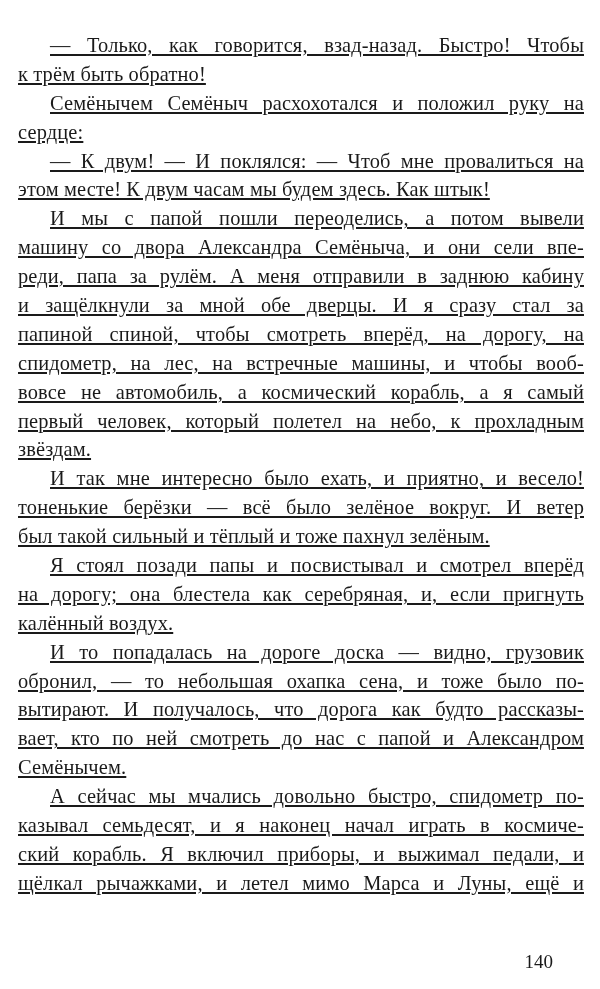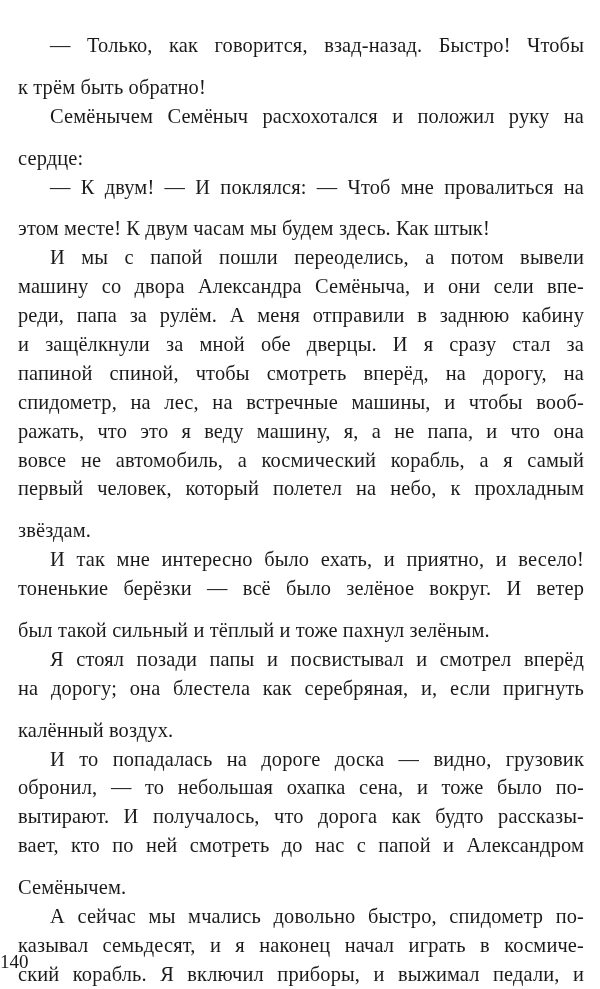--- a/index.html
+++ b/index.html
@@ -5,48 +5,47 @@
   html, body { margin: 0; padding: 0; background: #ffffff; }
   body { width: 600px; height: 989px; position: relative; overflow: hidden; }
   .page {
     position: absolute; left: 18px; top: 31px; width: 566px;
     font-family: "Liberation Serif", "DejaVu Serif", serif;
     font-size: 20.4px; line-height: 28.9px; color: #1a1a1a;
     letter-spacing: 0.15px;
   }
   .line {
     display: block; white-space: nowrap; text-align: justify;
-    text-align-last: justify; height: 28.9px;
+    text-align-last: justify; height: 28.9px; text-decoration: underline;
   }
   .line.indent { padding-left: 32px; }
-  .line.last { text-align-last: left; margin-top: 13px; }
+  .line.last { text-align-last: left; }
   .page-number {
     position: absolute; left: 0; width: 553px; top: 951px;
-    text-align: left;
+    text-align: right;
     font-family: "Liberation Serif", "DejaVu Serif", serif;
     font-size: 19px; color: #1a1a1a;
   }
 </style>
 </head>
 <body>
 
 <div class="page" id="page-text">
     <span class="line indent">— Только, как говорится, взад-назад. Быстро! Чтобы</span>
     <span class="line last">к трём быть обратно!</span>
     <span class="line indent">Семёнычем Семёныч расхохотался и положил руку на</span>
     <span class="line last">сердце:</span>
     <span class="line indent">— К двум! — И поклялся: — Чтоб мне провалиться на</span>
     <span class="line last">этом месте! К двум часам мы будем здесь. Как штык!</span>
     <span class="line indent">И мы с папой пошли переоделись, а потом вывели</span>
     <span class="line">машину со двора Александра Семёныча, и они сели впе-</span>
     <span class="line">реди, папа за рулём. А меня отправили в заднюю кабину</span>
     <span class="line">и защёлкнули за мной обе дверцы. И я сразу стал за</span>
     <span class="line">папиной спиной, чтобы смотреть вперёд, на дорогу, на</span>
     <span class="line">спидометр, на лес, на встречные машины, и чтобы вооб-</span>
-    <span class="line">ражать, что это я веду машину, я, а не папа, и что она</span>
     <span class="line">вовсе не автомобиль, а космический корабль, а я самый</span>
     <span class="line">первый человек, который полетел на небо, к прохладным</span>
     <span class="line last">звёздам.</span>
     <span class="line indent">И так мне интересно было ехать, и приятно, и весело!</span>
     <span class="line">тоненькие берёзки — всё было зелёное вокруг. И ветер</span>
     <span class="line last">был такой сильный и тёплый и тоже пахнул зелёным.</span>
     <span class="line indent">Я стоял позади папы и посвистывал и смотрел вперёд</span>
     <span class="line">на дорогу; она блестела как серебряная, и, если пригнуть</span>
     <span class="line last">калённый воздух.</span>
     <span class="line indent">И то попадалась на дороге доска — видно, грузовик</span>

